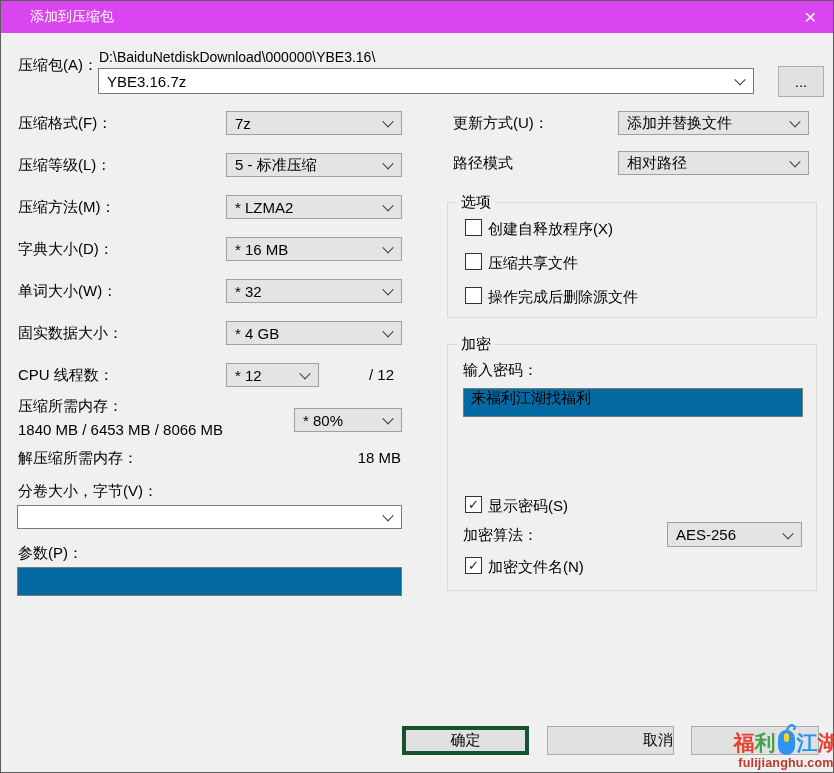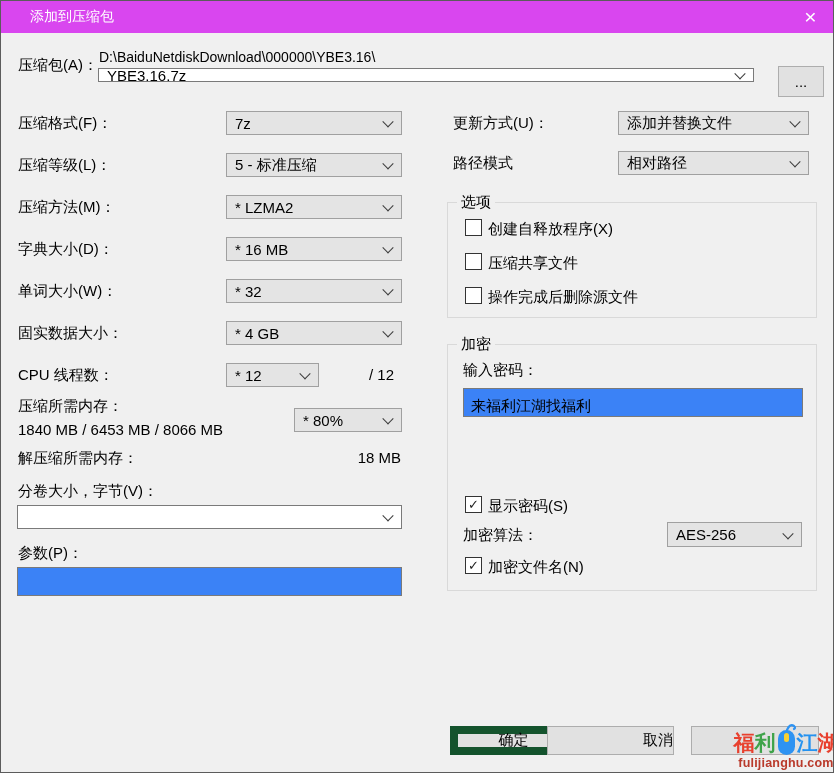--- a/index.html
+++ b/index.html
@@ -26,42 +26,42 @@
     display:flex; align-items:center; padding:0 24px 0 8px;
     white-space:nowrap; overflow:hidden;
   }
   .combo.white { background:#fff; border:1px solid #7a7a7a; }
   .chev {
     position:absolute; right:9px; top:50%; width:7px; height:7px;
     border-right:1.4px solid #3c3c3c; border-bottom:1.4px solid #3c3c3c;
     transform:translateY(-65%) rotate(45deg);
   }
   .tinput {
-    position:absolute; box-sizing:border-box; background:#3b82f6;
-    border:1px solid #7a7a7a; display:flex; align-items:flex-end; padding:0 7px;
+    position:absolute; box-sizing:border-box; background:#0369a1;
+    border:1px solid #7a7a7a; display:flex; align-items:flex-start; padding:0 7px;
     white-space:nowrap; overflow:hidden;
   }
   .group {
     position:absolute; border:1px solid #d9d9d9; box-sizing:border-box;
   }
   .group-legend {
     position:absolute; background:#f0f0f0; padding:0 4px; white-space:nowrap;
   }
   .cbox {
     position:absolute; width:17px; height:17px; box-sizing:border-box;
     background:#fff; border:1px solid #333;
     display:flex; align-items:center; justify-content:center;
     font-size:13px; line-height:1; color:#222;
   }
   .btn {
     position:absolute; box-sizing:border-box; background:#e1e1e1;
     border:1px solid #adadad; display:flex; align-items:center; justify-content:center;
     font-size:15px;
   }
-  .btn.primary { border:8px solid #14532d;margin-left:48px; }
+  .btn.primary { border:4px solid #14532d; }
   .wm-logo {
     position:absolute; left:735px; top:725px; width:100px; height:34px;
     display:flex; align-items:center; justify-content:center;
     font-weight:bold; font-size:21px; white-space:nowrap;
   }
   .wm-domain {
     position:absolute; left:735px; top:755px; width:100px;
     text-align:center; font-weight:bold; font-size:12.5px; letter-spacing:0.2px;
   }
   .mouse-svg { overflow:visible; margin:0 1px; position:relative; top:-2px; }
@@ -71,21 +71,21 @@
 
 <div class="window">
 
   <div class="titlebar">
     <span>添加到压缩包</span>
     <span class="close-btn">×</span>
   </div>
 
   <div class="lbl" style="left:17px; top:55px;">压缩包(A)：</div>
   <div class="lbl" style="left:98px; top:48px; font-size:14px;">D:\BaiduNetdiskDownload\000000\YBE3.16\</div>
-  <div class="combo white" style="left:97px; top:67px; width:656px; height:14px;">
+  <div class="combo white" style="left:97px; top:67px; width:656px; height:26px;">
     <span>YBE3.16.7z</span>
     <span class="chev"></span>
   </div>
   <div class="btn" style="left:777px; top:65px; width:46px; height:31px;">
     <span>...</span>
   </div>
 
   <div class="lbl" style="left:17px; top:113px;">压缩格式(F)：</div>
   <div class="combo" style="left:225px; top:110px; width:176px;">
     <span>7z</span>

